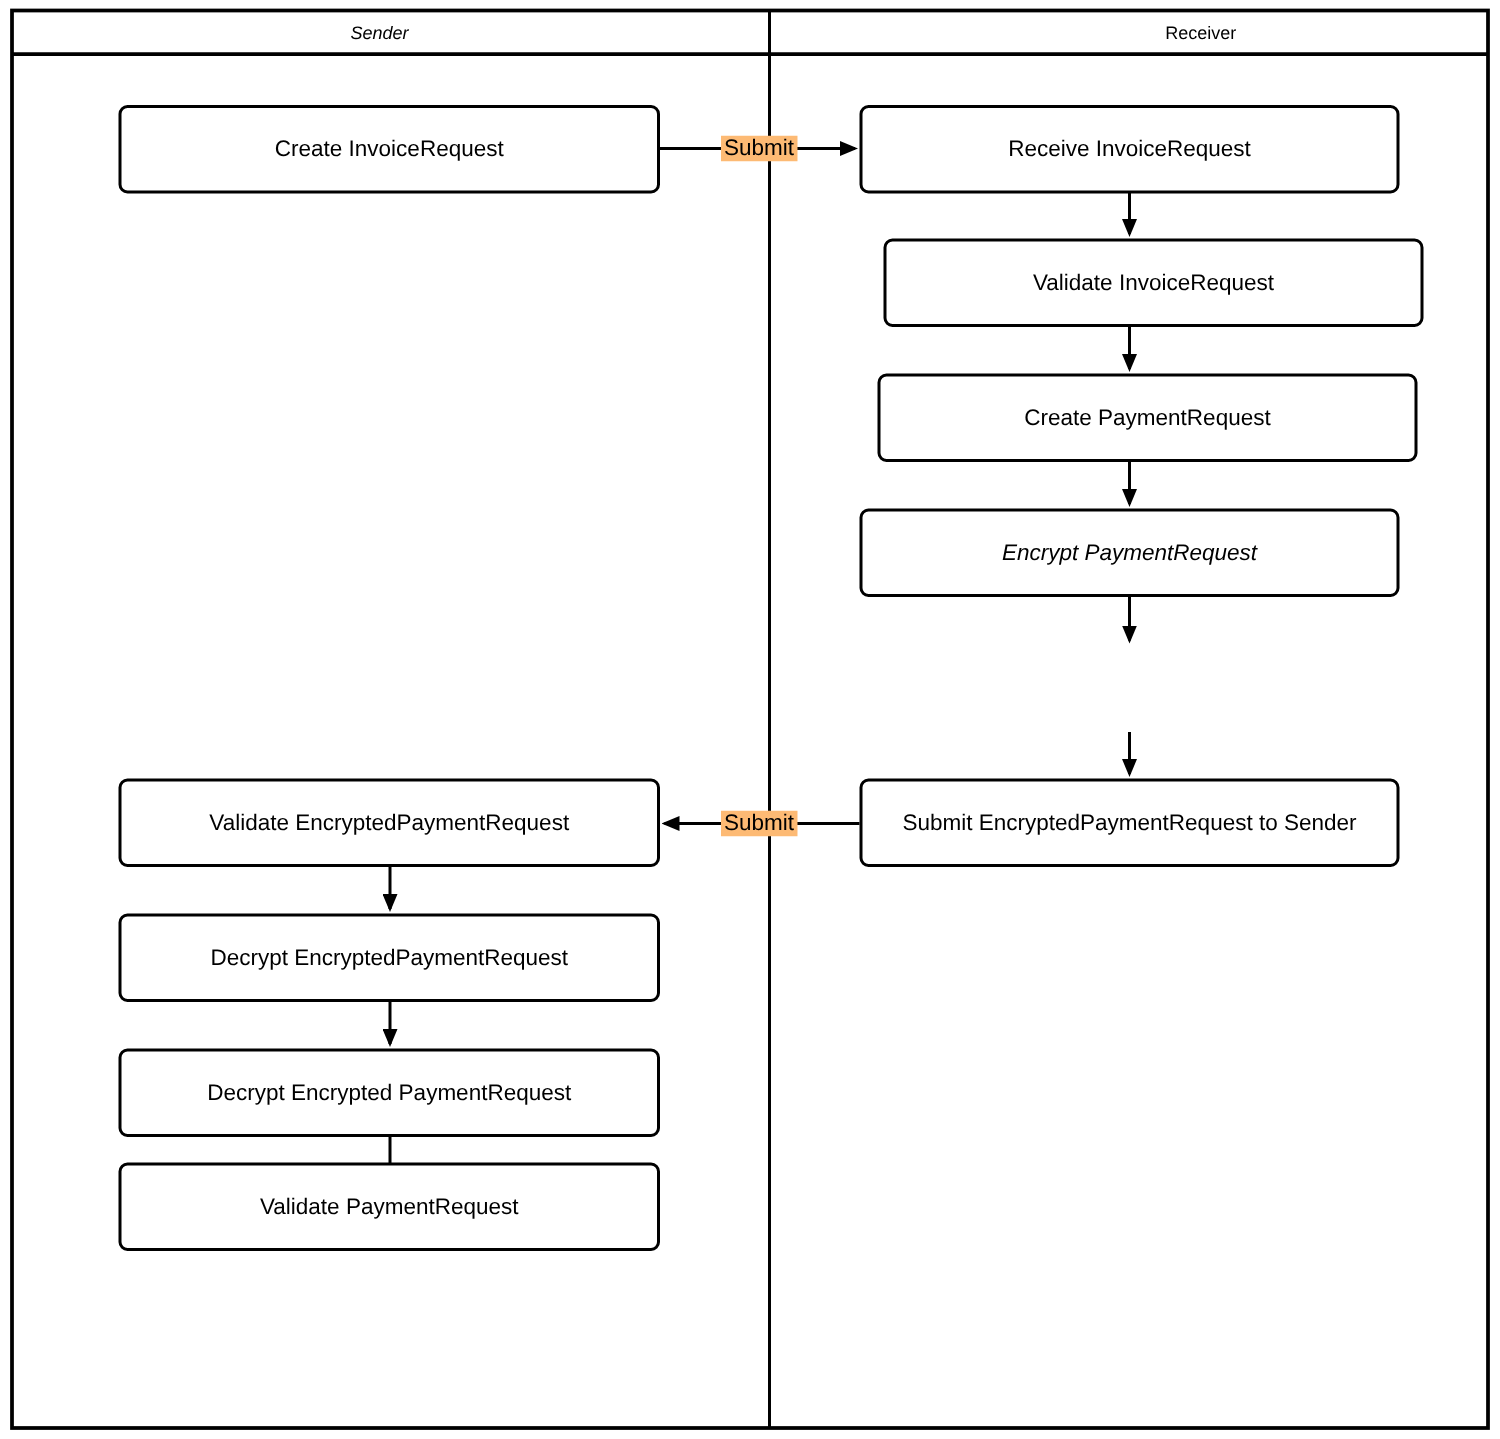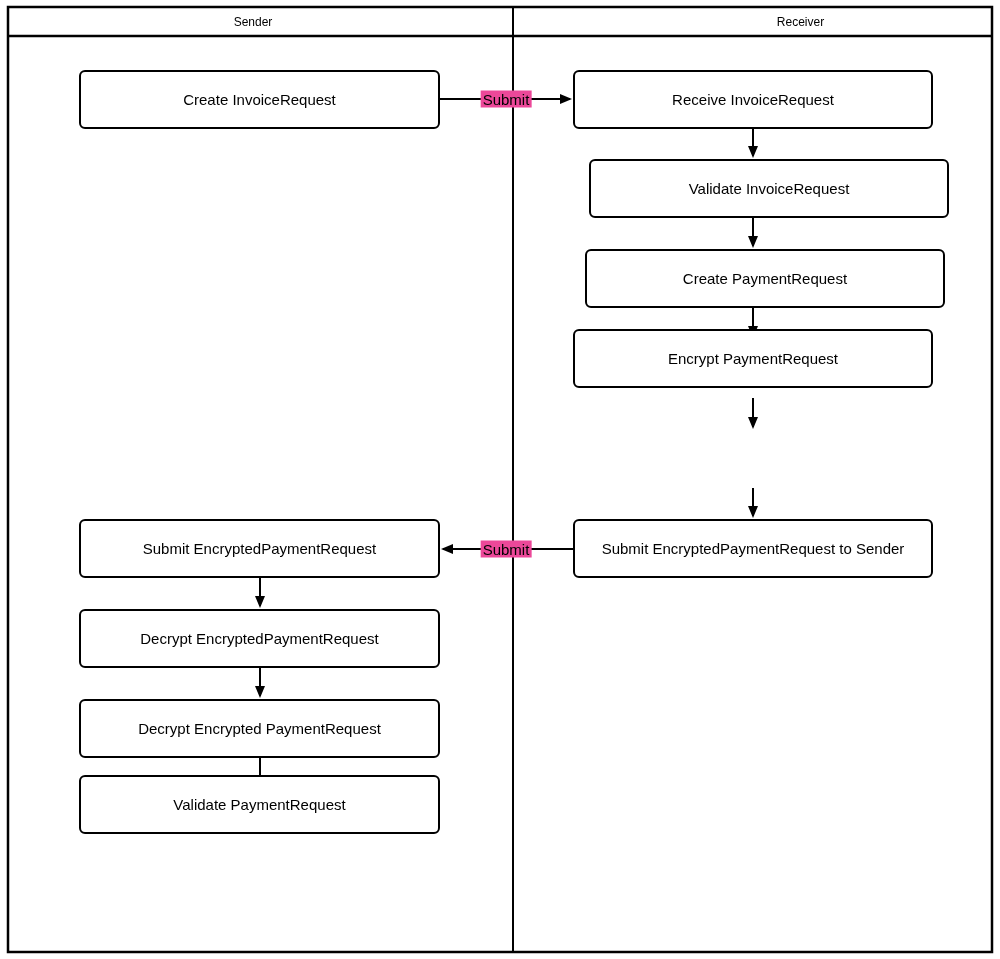--- a/index.html
+++ b/index.html
@@ -25,21 +25,21 @@
   .lane-header {
     position: absolute;
     top: 7px;
     height: 29px;
     display: flex;
     align-items: center;
     justify-content: center;
     font-size: 12px;
     color: #000000;
   }
-  .lane-header.sender { left: 10px; width: 486px; }
+  .lane-header.sender { left: 10px; width: 486px; font-style: italic; }
   .lane-header.receiver { left: 513px; width: 575px; }
   .node {
     position: absolute;
     box-sizing: border-box;
     background: #ffffff;
     border: 2px solid #000000;
     border-radius: 6px;
     display: flex;
     align-items: center;
     justify-content: center;
@@ -54,27 +54,27 @@
   .node.h { height: 59px; }
   
   .s1 { top: 70px; }
   .s2 { top: 519px; }
   .s3 { top: 609px; }
   .s4 { top: 699px; }
   .s5 { top: 775px; }
   .r1 { top: 70px; }
   .r2 { top: 159px; margin-left: 16px; }
   .r3 { top: 249px; margin-left: 12px; }
-  .r4 { top: 329px; }
+  .r4 { top: 339px; font-style: italic; }
   .r5 { top: 430px; }
   .r6 { top: 519px; }
   .edge-label {
     position: absolute;
     transform: translate(-50%, -50%);
-    background: #ec4899;
+    background: #fdba74;
     padding: 0 2px;
     font-size: 15px;
     color: #000000;
     white-space: nowrap;
   }
   .edge-label.top { left: 506px; top: 99px; }
   .edge-label.bottom { left: 506px; top: 549px; }
 </style>
 </head>
 <body>
@@ -111,21 +111,21 @@
     <g stroke="#000000" stroke-width="2" marker-end="url(#arrow)">
       <line x1="440" y1="99" x2="570" y2="99"></line>
       <line x1="573" y1="549" x2="443" y2="549"></line>
     </g>
   </svg>
 
   <div class="lane-header sender">Sender</div>
   <div class="lane-header receiver">Receiver</div>
 
   <div class="node sender-col h s1">Create InvoiceRequest</div>
-  <div class="node sender-col h s2">Submit EncryptedPaymentRequest</div>
+  <div class="node sender-col h s2">Validate EncryptedPaymentRequest</div>
   <div class="node sender-col h s3">Decrypt EncryptedPaymentRequest</div>
   <div class="node sender-col h s4">Decrypt Encrypted PaymentRequest</div>
   <div class="node sender-col h s5">Validate PaymentRequest</div>
 
   <div class="node receiver-col h r1">Receive InvoiceRequest</div>
   <div class="node receiver-col h r2">Validate InvoiceRequest</div>
   <div class="node receiver-col h r3">Create PaymentRequest</div>
   <div class="node receiver-col h r4">Encrypt PaymentRequest</div>
   <div class="node receiver-col h r6">Submit EncryptedPaymentRequest to Sender</div>
 

